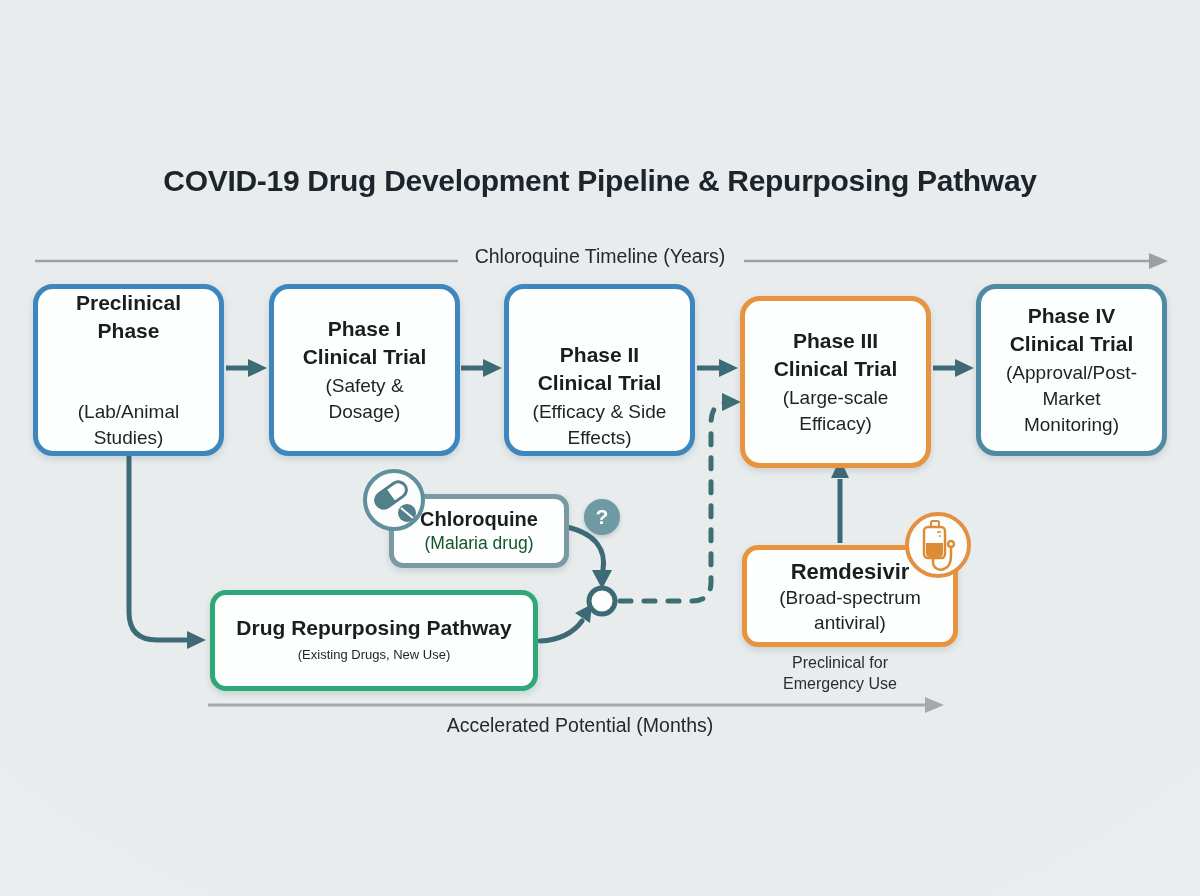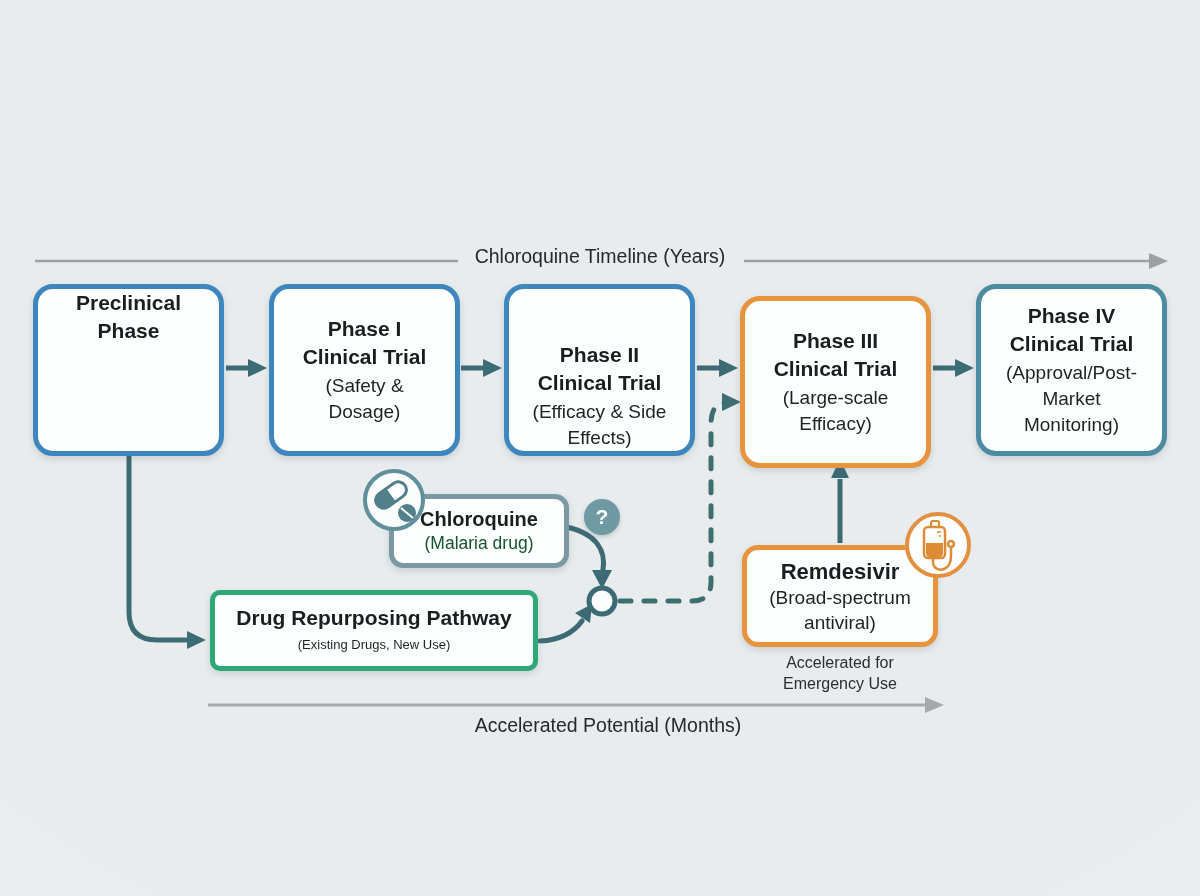--- a/index.html
+++ b/index.html
@@ -12,45 +12,45 @@
   .diagram-title{
     top:164px;left:0;width:1200px;text-align:center;
     font-size:30px;font-weight:700;color:#1d242b;letter-spacing:-0.3px;
   }
   .tl-label{
     top:245px;left:0;width:1200px;text-align:center;
     font-size:19.5px;color:#26292b;
   }
   .bl-label{
     top:714px;left:0;width:1160px;text-align:center;
-    font-size:19.5px;color:#26292b;margin-left:28px;
+    font-size:19.5px;color:#26292b;
   }
   svg.wires{position:absolute;inset:0;z-index:1;}
   .phase-box{
     top:284px;width:191px;height:172px;box-sizing:border-box;
     background:#fdfefe;border:5px solid #3e86be;border-radius:20px;
     box-shadow:0 3px 7px rgba(60,85,95,.18);
     display:flex;flex-direction:column;justify-content:center;align-items:center;
     padding:0 16px;text-align:center;z-index:2;
   }
   .phase-title{font-size:21px;font-weight:700;color:#1b1e20;line-height:28px;}
   .phase-sub{font-size:19px;color:#1f2224;line-height:26px;margin-top:2px;}
   .drug-box{
     box-sizing:border-box;background:#fdfefe;border-radius:14px;
     box-shadow:0 3px 7px rgba(60,85,95,.18);
     display:flex;flex-direction:column;justify-content:center;align-items:center;
     text-align:center;z-index:2;
   }
   .chloroquine-box{left:389px;top:494px;width:180px;height:74px;border:5px solid #7b99a2;}
   .chloro-title{font-size:20px;font-weight:700;color:#1b1e20;line-height:25px;}
   .chloro-sub{font-size:17.5px;color:#14532d;line-height:23px;}
-  .pathway-box{left:210px;top:590px;width:328px;height:81px;border:5px solid #2fa878;border-radius:10px;}
+  .pathway-box{left:210px;top:590px;width:328px;height:101px;border:5px solid #2fa878;border-radius:16px;}
   .pathway-title{font-size:21px;font-weight:700;color:#1b1e20;line-height:28px;}
   .pathway-sub{font-size:13px;color:#1f2224;line-height:26px;}
-  .remdesivir-box{left:742px;top:545px;width:196px;height:102px;border:5px solid #e8943e;border-radius:16px;padding:0 8px;}
+  .remdesivir-box{left:742px;top:545px;width:216px;height:102px;border:5px solid #e8943e;border-radius:16px;padding:0 8px;}
   .rem-title{font-size:22px;font-weight:700;color:#1b1e20;line-height:27px;}
   .rem-sub{font-size:19px;color:#1f2224;line-height:25px;}
   .question-badge{
     left:584px;top:499px;width:36px;height:36px;border-radius:50%;
     background:#6f99a3;color:#fff;font-size:21px;font-weight:700;
     display:flex;align-items:center;justify-content:center;z-index:3;
     box-shadow:0 2px 4px rgba(60,85,95,.25);
   }
   .icon-layer{position:absolute;inset:0;z-index:3;pointer-events:none;}
   .note{
@@ -114,25 +114,27 @@
     </g>
 
     <g>
       <path d="M620,601 L692,601 Q711,601 711,582 L711,424 Q711,403 726,403" fill="none" stroke="#3d6e72" stroke-width="5" stroke-linecap="round" stroke-dasharray="11 13"></path>
       <polygon points="741,402 722,393 722,411" fill="#3d6e72"></polygon>
     </g>
 
     <circle cx="602" cy="601" r="13" fill="#fcfdfd" stroke="#3c6b76" stroke-width="5"></circle>
   </svg>
 
+  <div class="abs diagram-title">COVID-19 Drug Development Pipeline &amp; Repurposing Pathway</div>
   <div class="abs tl-label">Chloroquine Timeline (Years)</div>
   <div class="abs bl-label">Accelerated Potential (Months)</div>
 
   <div class="abs phase-box" style="left: 33px; border-color: rgb(62, 134, 190); justify-content: space-between;">
     <div class="phase-title">Preclinical Phase</div>
+    <div class="phase-sub">(Lab/Animal Studies)</div>
   </div>
   <div class="abs phase-box" style="left: 269px; border-color: rgb(62, 134, 190);">
     <div class="phase-title">Phase I Clinical Trial</div>
     <div class="phase-sub">(Safety &amp; Dosage)</div>
   </div>
   <div class="abs phase-box" style="left: 504px; border-color: rgb(62, 134, 190); justify-content: flex-end;">
     <div class="phase-title">Phase II Clinical Trial</div>
     <div class="phase-sub">(Efficacy &amp; Side Effects)</div>
   </div>
   <div class="abs phase-box" style="left: 740px; border-color: rgb(232, 148, 62); margin-top: 12px;">
@@ -151,21 +153,21 @@
 
   <div class="abs drug-box pathway-box" style="border-color: rgb(47, 168, 120);">
     <div class="pathway-title">Drug Repurposing Pathway</div>
     <div class="pathway-sub">(Existing Drugs, New Use)</div>
   </div>
 
   <div class="abs drug-box remdesivir-box" style="border-color: rgb(232, 148, 62);">
     <div class="rem-title">Remdesivir</div>
     <div class="rem-sub">(Broad-spectrum antiviral)</div>
   </div>
-  <div class="abs note">Accelerated for Emergency Use</div>
+  <div class="abs note">Preclinical for Emergency Use</div>
 
   <div class="abs question-badge">?</div>
 
   <svg class="icon-layer" viewBox="0 0 1200 896">
     <g>
       <circle cx="394" cy="500" r="29" fill="#fbfcfc" stroke="#60909b" stroke-width="4"></circle>
       <g transform="rotate(-35 391 495)">
         <rect x="374" y="487" width="34" height="16" rx="8" fill="#ffffff" stroke="#517f8a" stroke-width="3"></rect>
         <path d="M391,487 L382,487 A8,8 0 0 0 382,503 L391,503 Z" fill="#517f8a"></path>
       </g>

